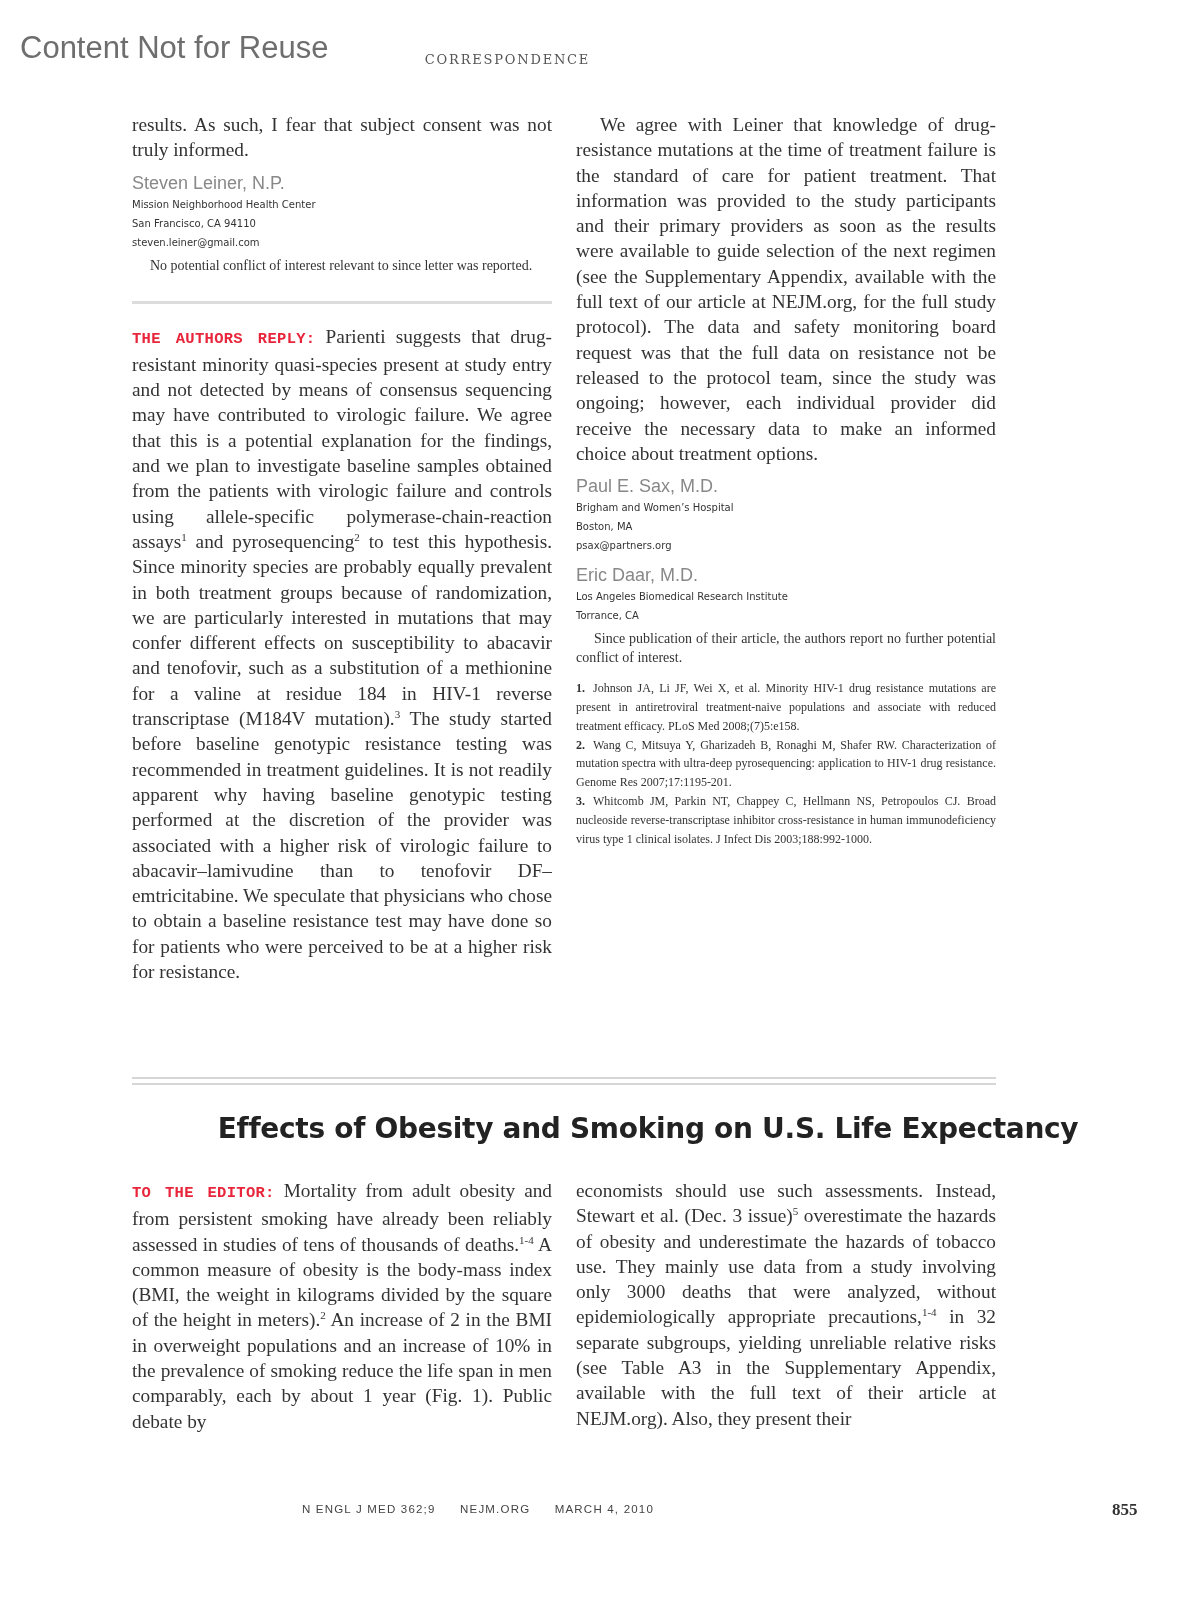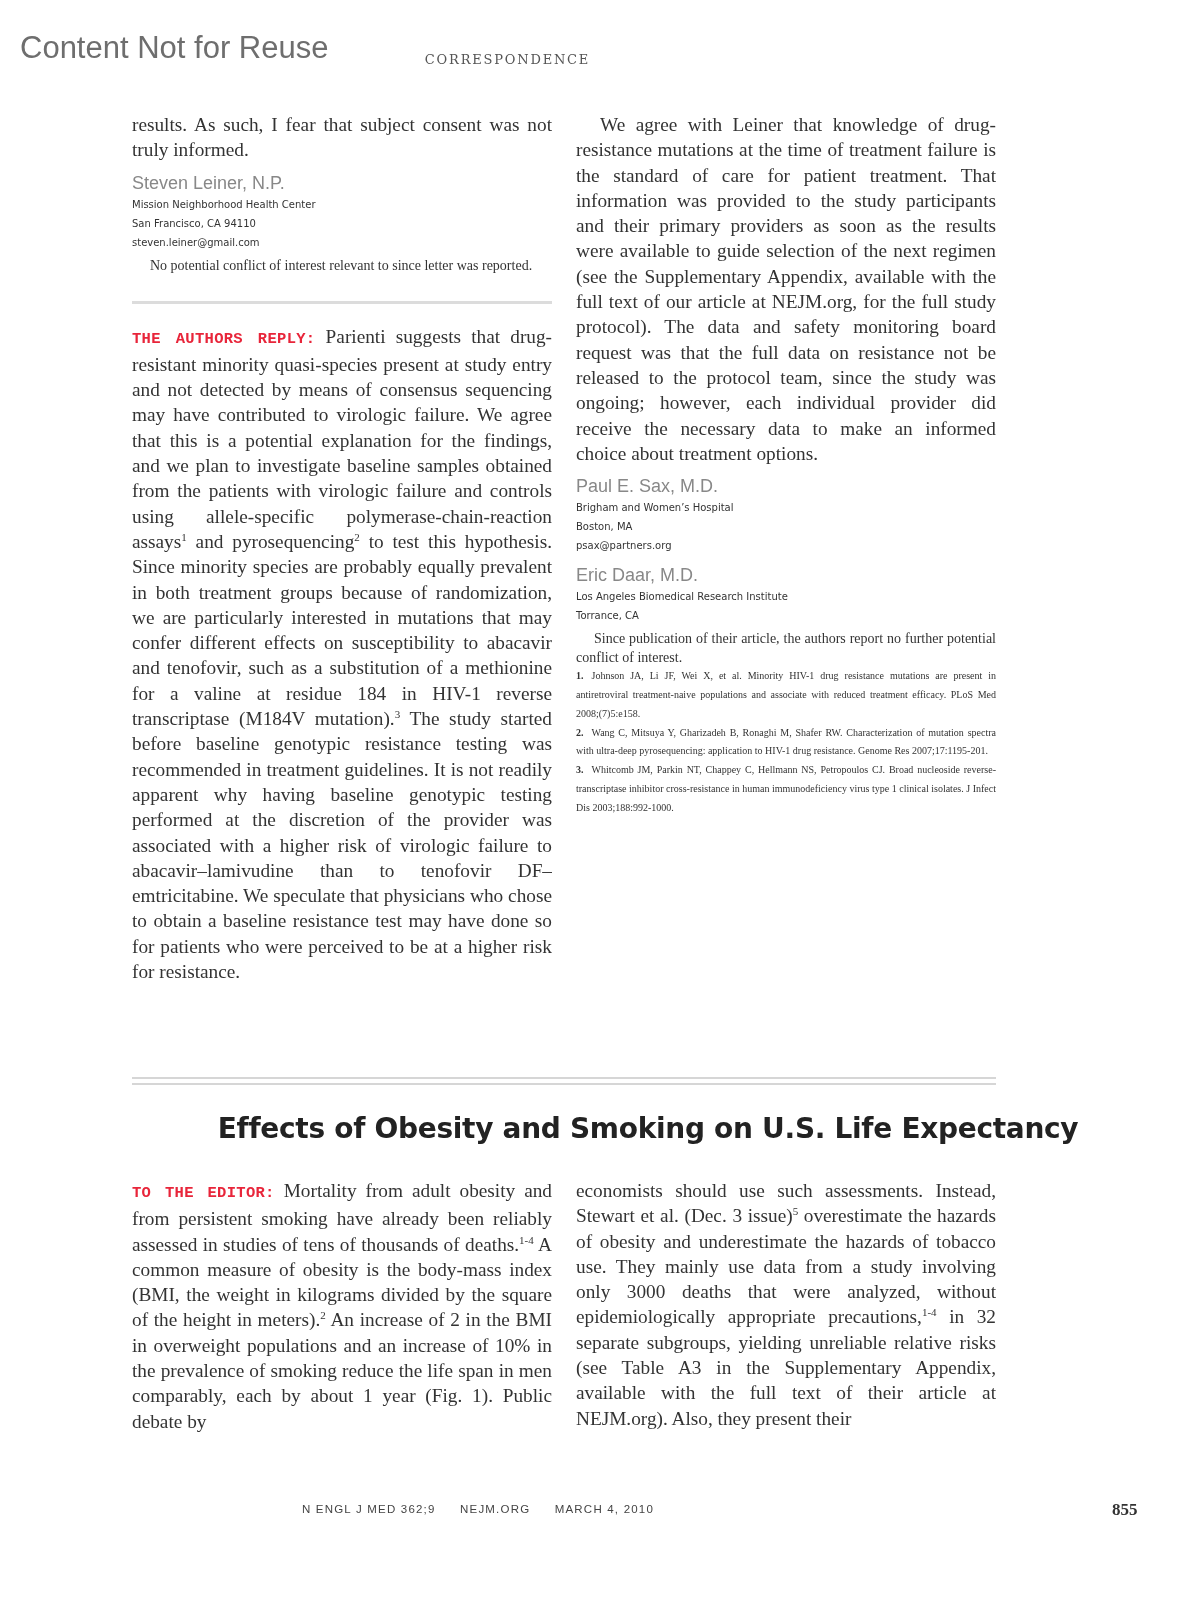--- a/index.html
+++ b/index.html
@@ -11,21 +11,21 @@
   .col p { margin:0; }
   .col .indent { text-indent:24px; }
   .left-top { left:132px; top:112px; }
   .right-top { left:576px; top:112px; }
   .sig-name { font-family:Liberation Sans, sans-serif; font-size:18px; color:#888; margin-top:8px; line-height:24px; }
   .sig-line { font-family:"DejaVu Sans", sans-serif; font-size:10px; color:#333; line-height:19px; text-align:left; }
   .sig-block { margin-bottom:4px; }
   .disclosure { font-size:14px; line-height:19px; margin-top:12px; text-indent:18px; }
   .divider-thin { height:3px; background:#dcdcdc; margin:26px 0 20px 0; }
   .label-red { color:#e8253a; font-family:Liberation Mono, monospace; font-weight:bold; font-size:15.5px; letter-spacing:0.3px; }
-  .refs { font-size:10px; line-height:18.8px; }
+  .refs { margin-top:12px; font-size:12px; line-height:18.8px; }
   .refs .ref-num { font-weight:bold; margin-right:8px; }
   .double-rule { position:absolute; left:132px; width:864px; top:1077px; }
   .double-rule div { height:2px; background:#d6d6d6; margin-bottom:4px; }
   .article-title { position:absolute; left:0; width:1200px; top:1112px; text-align:center; font-family:"DejaVu Sans", sans-serif; font-size:28px; font-weight:bold; color:#222; letter-spacing:-0.3px;padding-left:48px; }
   .left-bottom { left:132px; top:1178px; }
   .right-bottom { left:576px; top:1178px; }
   .footer { position:absolute; left:0; width:956px; top:1503px; text-align:center; font-family:Liberation Sans, sans-serif; font-size:11.5px; letter-spacing:1.2px; color:#444; }
   .footer span { margin:0 10px; }
   .page-number { position:absolute; left:1112px; top:1500px; font-family:"Liberation Serif", serif; font-weight:bold; font-size:17px; color:#333; }
   sup { font-size:11px; line-height:0; }

